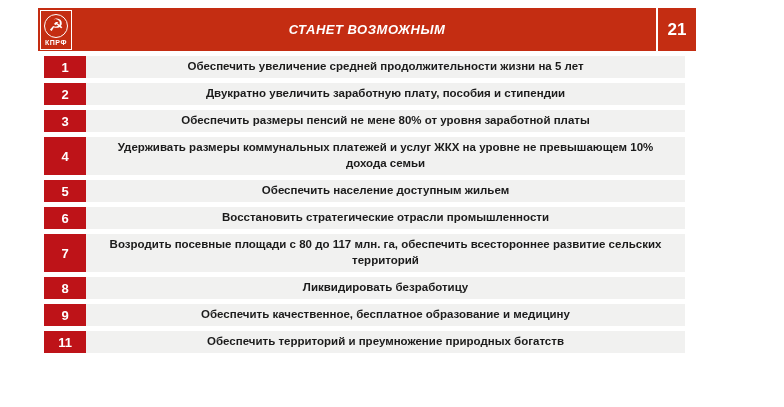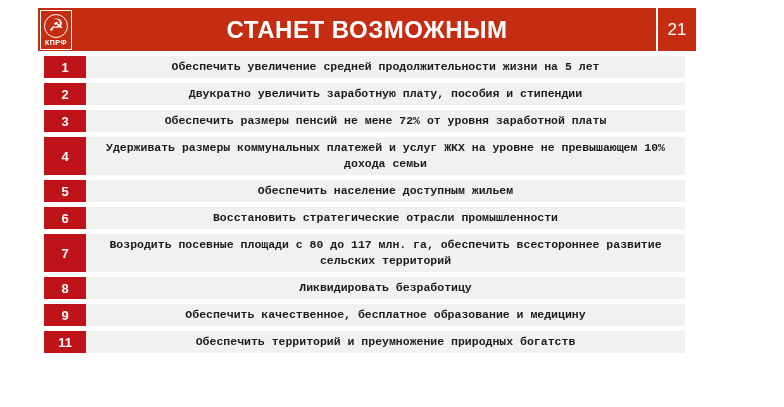--- a/index.html
+++ b/index.html
@@ -58,44 +58,45 @@
   .header-title {
     position: absolute;
     left: 0;
     right: 0;
     top: 0;
     bottom: 0;
     display: flex;
     align-items: center;
     justify-content: center;
     color: #ffffff;
-    font-size: 24px;
+    font-size: 13px;
     font-weight: bold;
     letter-spacing: 0.5px;
+    font-style: italic;
   }
   .header-sep {
     position: absolute;
     right: 38px;
     top: 0;
     bottom: 0;
     width: 2px;
     background: #ffffff;
   }
   .slide-number {
     position: absolute;
     right: 0;
     top: 0;
     bottom: 0;
     width: 38px;
     display: flex;
     align-items: center;
     justify-content: center;
     color: #ffffff;
     font-size: 17px;
-    font-weight: normal;
+    font-weight: bold;
   }
   
   .items {
     position: absolute;
     left: 44px;
     top: 56px;
     width: 641px;
     display: flex;
     flex-direction: column;
     gap: 5px;
@@ -123,21 +124,20 @@
     display: flex;
     align-items: center;
     justify-content: center;
     text-align: center;
     color: #1b1b1b;
     font-size: 11.5px;
     font-weight: bold;
     line-height: 1.35;
     padding: 2px 14px;
     box-sizing: border-box;
-    font-family: Liberation Mono, monospace;
   }
 </style>
 </head>
 <body>
 
 <div class="slide">
 
   <div class="header">
     <div class="logo-box">
       <div class="logo-symbol">☭</div>
@@ -160,21 +160,21 @@
     <div class="row-badge">
       <span>2</span>
     </div>
     <div class="row-content">Двукратно увеличить заработную плату, пособия и стипендии</div>
   </div>
 
   <div class="row">
     <div class="row-badge">
       <span>3</span>
     </div>
-    <div class="row-content">Обеспечить размеры пенсий не мене 72% от уровня заработной платы</div>
+    <div class="row-content">Обеспечить размеры пенсий не мене 80% от уровня заработной платы</div>
   </div>
 
   <div class="row tall">
     <div class="row-badge">
       <span>4</span>
     </div>
     <div class="row-content">Удерживать размеры коммунальных платежей и услуг ЖКХ на уровне не превышающем 10% дохода семьи</div>
   </div>
 
   <div class="row">

